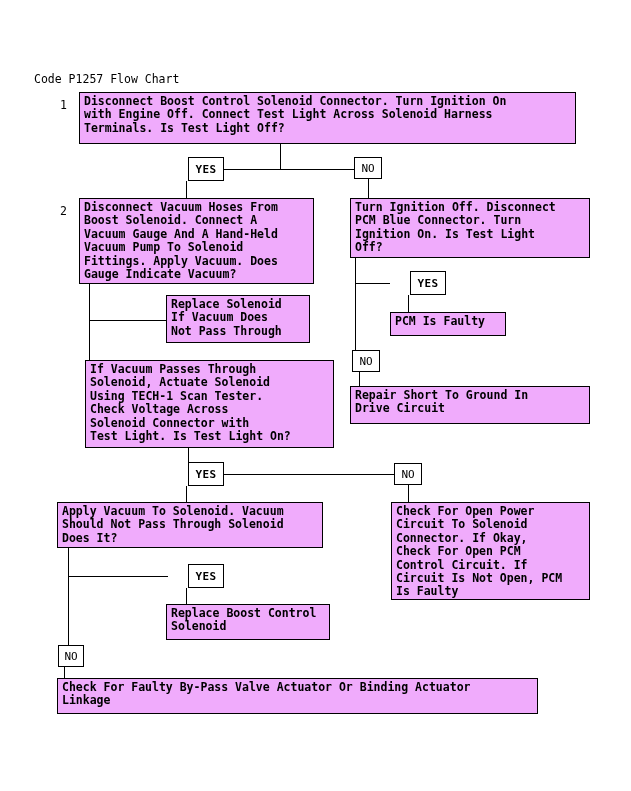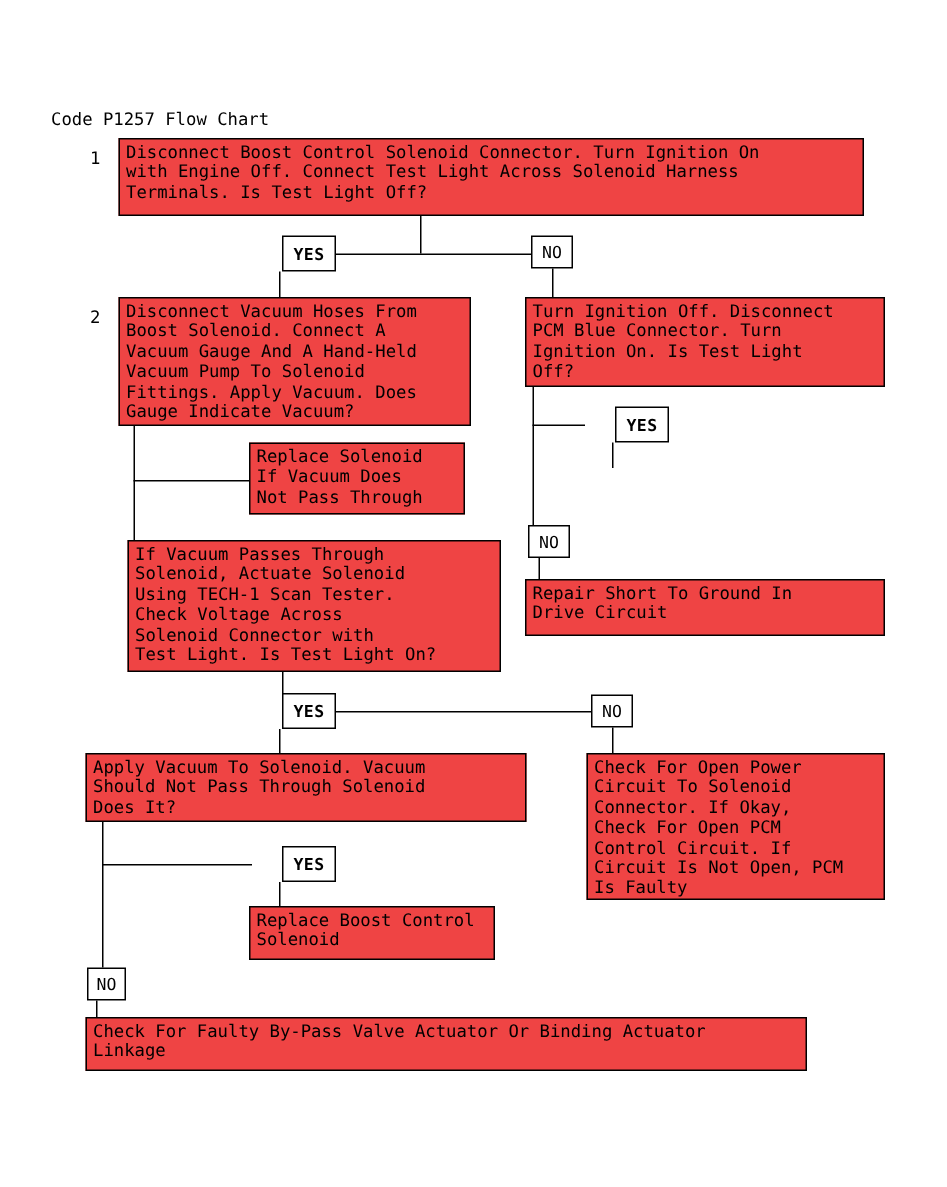--- a/index.html
+++ b/index.html
@@ -6,21 +6,21 @@
   body{width:631px;height:791px;position:relative;
        font-family:"DejaVu Sans Mono","Liberation Mono",monospace;
        color:#000000;-webkit-font-smoothing:none;}
   .canvas{position:absolute;left:0;top:0;width:631px;height:791px;overflow:hidden;}
 
   
   .title{position:absolute;font-size:11.5px;line-height:14px;white-space:pre;}
 
   .stepnum{position:absolute;font-size:11.5px;line-height:14px;white-space:pre;}
 
-  .box{position:absolute;border:1px solid #000;background:#ef4444;box-sizing:border-box;}
+  .box{position:absolute;border:1px solid #000;background:#f0abfc;box-sizing:border-box;font-weight:bold;}
   .box .txt{position:absolute;left:4px;top:2px;font-size:11.5px;line-height:13.4px;
             white-space:pre;letter-spacing:0px;}
 
   
   .chip{position:absolute;border:1px solid #000;background:#fff;box-sizing:border-box;
         display:flex;align-items:center;justify-content:center;
         font-size:11px;line-height:11px;}
   .chip.yes{font-weight:bold;letter-spacing:0.3px;margin-left:20px;}
   .chip.no{text-align:right;}
 
@@ -70,20 +70,23 @@
 Ignition On. Is Test Light
 Off?</div>
   </div>
 
   <div class="ln vl" style="left:355px;top:258px;height:92px;"></div>
   <div class="ln hl" style="left:355px;top:283px;width:35px;"></div>
 
   <div class="chip yes" style="left:390px;top:271px;width:36px;height:24px;">YES</div>
   <div class="ln vl" style="left:408px;top:295px;height:17px;"></div>
 
+  <div class="box" style="left:390px;top:312px;width:116px;height:24px;">
+    <div class="txt">PCM Is Faulty</div>
+  </div>
 
   <div class="chip no" style="left:352px;top:350px;width:28px;height:22px;">NO</div>
   <div class="ln vl" style="left:359px;top:372px;height:14px;"></div>
 
   <div class="box" style="left:350px;top:386px;width:240px;height:38px;">
     <div class="txt">Repair Short To Ground In
 Drive Circuit</div>
   </div>
 
   <div class="ln vl" style="left:89px;top:284px;height:76px;"></div>
@@ -106,21 +109,21 @@
 
   <div class="ln vl" style="left:188px;top:448px;height:26px;"></div>
   <div class="ln hl" style="left:204px;top:474px;width:190px;"></div>
 
   <div class="chip yes" style="left:168px;top:462px;width:36px;height:24px;">YES</div>
   <div class="chip no" style="left:394px;top:463px;width:28px;height:22px;">NO</div>
 
   <div class="ln vl" style="left:186px;top:486px;height:16px;"></div>
   <div class="ln vl" style="left:408px;top:485px;height:17px;"></div>
 
-  <div class="box" style="left:57px;top:502px;width:294px;height:46px;">
+  <div class="box" style="left:57px;top:502px;width:266px;height:46px;">
     <div class="txt">Apply Vacuum To Solenoid. Vacuum
 Should Not Pass Through Solenoid
 Does It?</div>
   </div>
 
   <div class="box" style="left:391px;top:502px;width:199px;height:98px;">
     <div class="txt">Check For Open Power
 Circuit To Solenoid
 Connector. If Okay,
 Check For Open PCM

